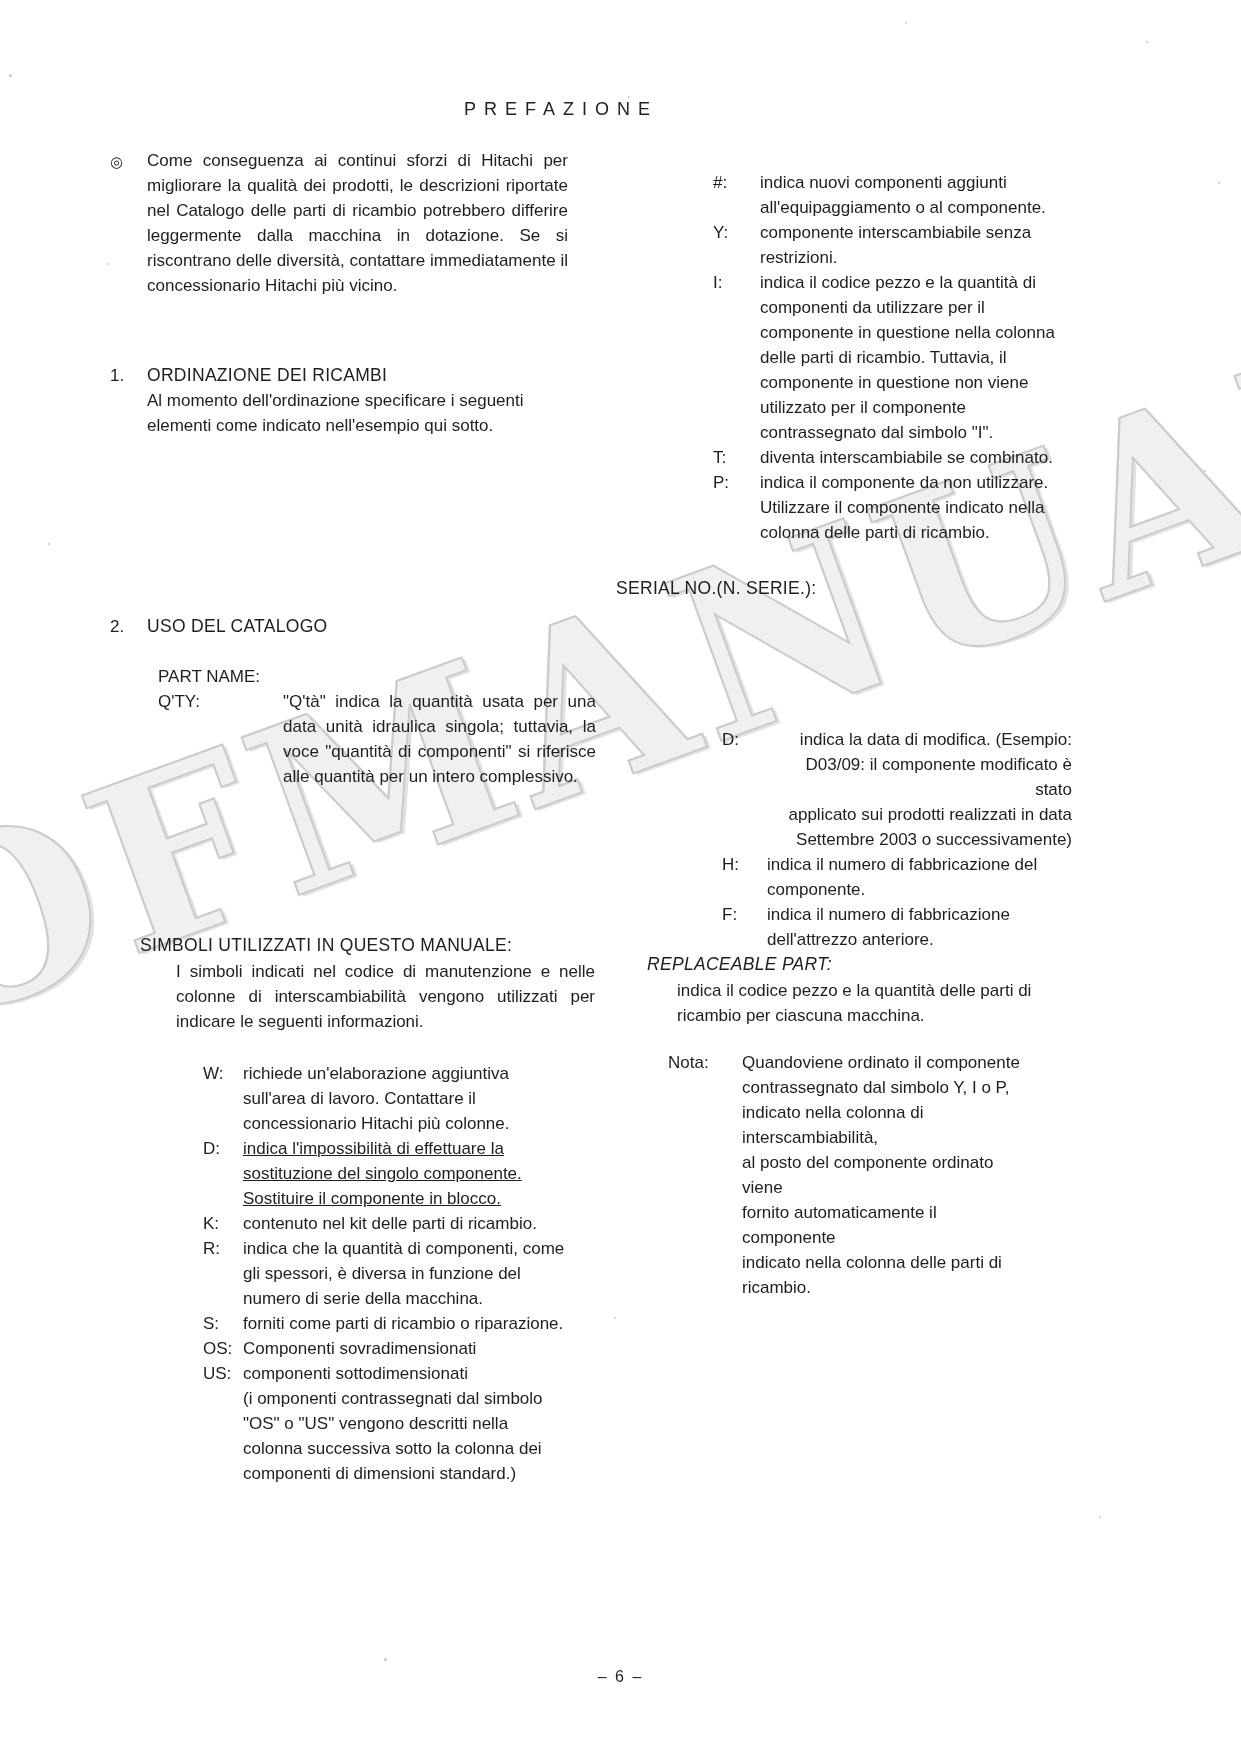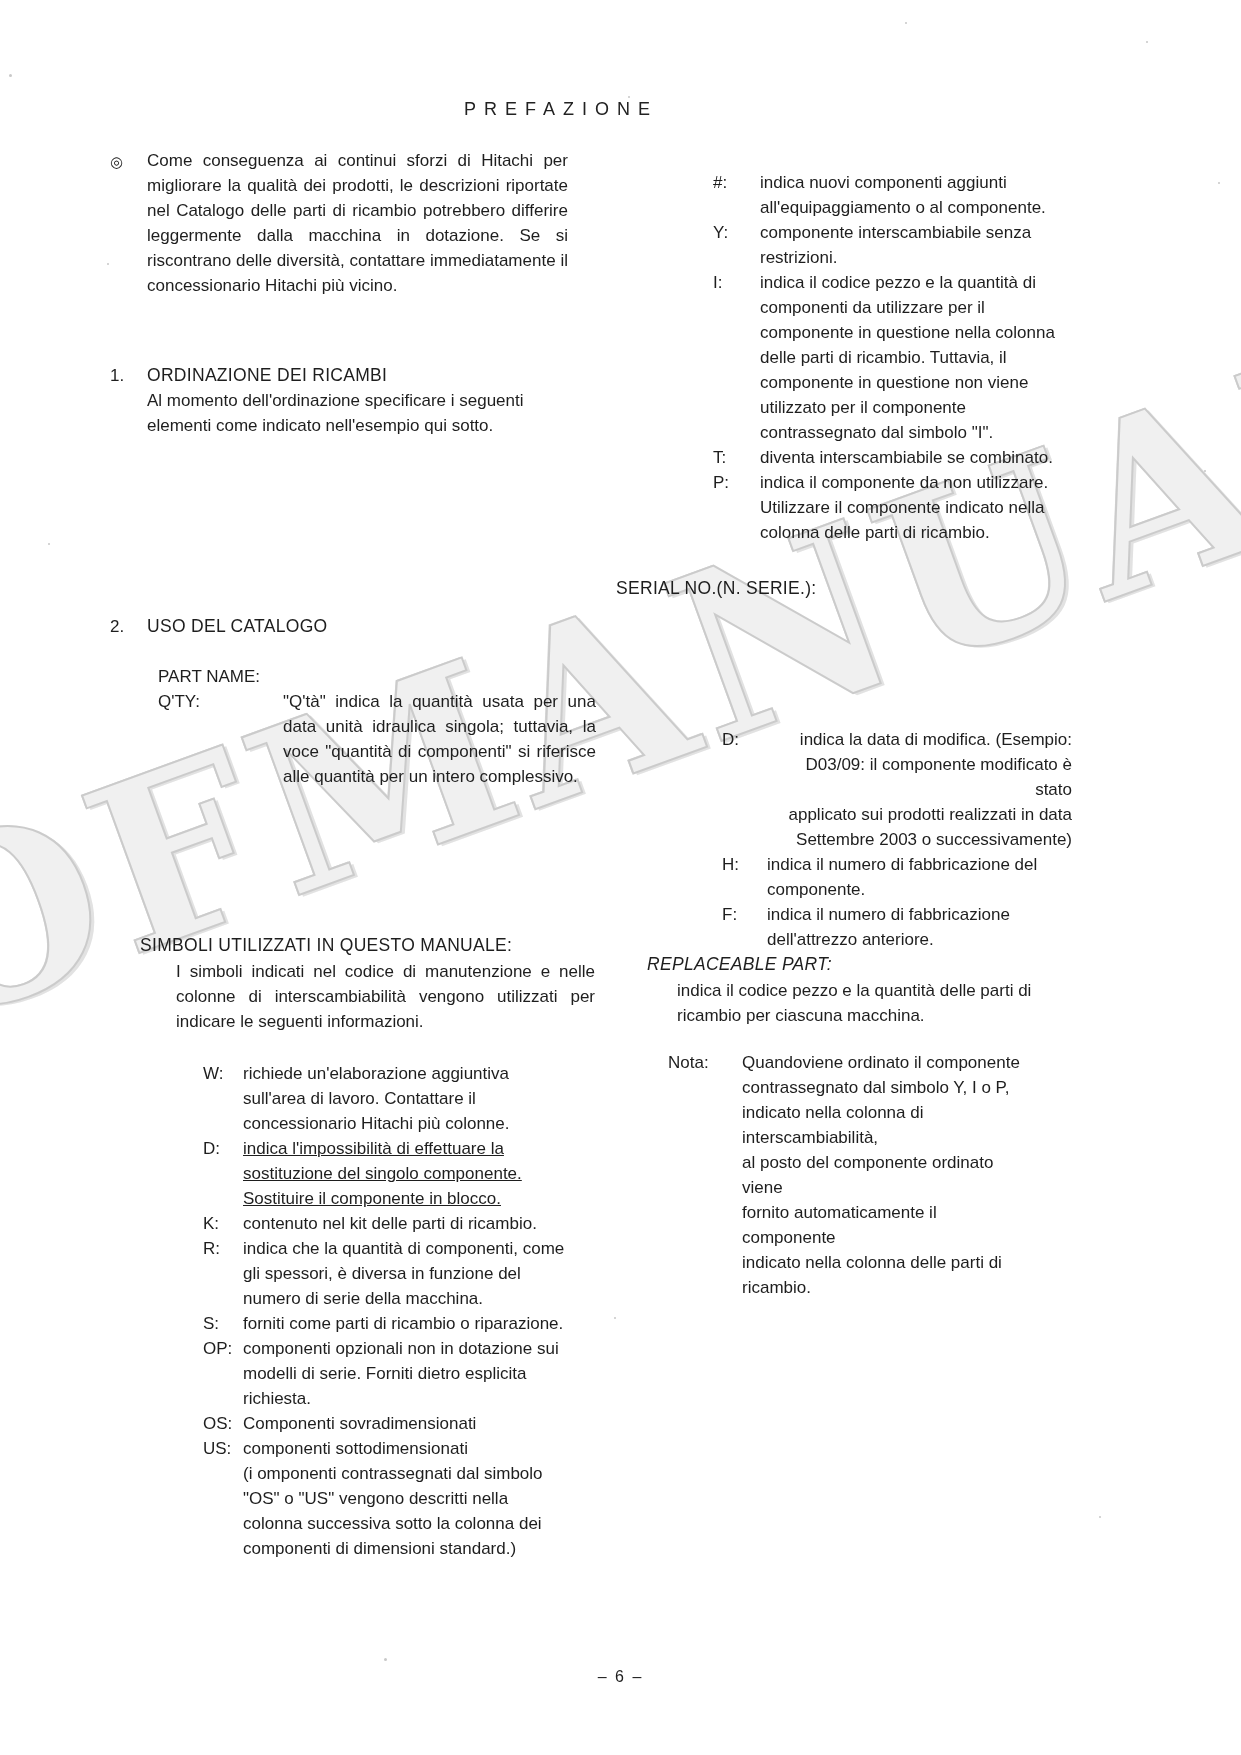--- a/index.html
+++ b/index.html
@@ -100,26 +100,20 @@
       <span class="lbl" style="width:40px;">R:</span>
       <span class="pre" style="width:355px;">indica che la quantità di componenti, come
 gli spessori, è diversa in funzione del
 numero di serie della macchina.</span>
     </div>
     <div class="row">
       <span class="lbl" style="width:40px;">S:</span>
       <span class="pre" style="width:355px;">forniti come parti di ricambio o riparazione.</span>
     </div>
     <div class="row">
-      <span class="lbl" style="width:40px;">OP:</span>
-      <span class="pre" style="width:355px;">componenti opzionali non in dotazione sui
-modelli di serie. Forniti dietro esplicita
-richiesta.</span>
-    </div>
-    <div class="row">
       <span class="lbl" style="width:40px;">OS:</span>
       <span class="pre" style="width:355px;">Componenti sovradimensionati</span>
     </div>
     <div class="row">
       <span class="lbl" style="width:40px;">US:</span>
       <span class="pre" style="width:355px;">componenti sottodimensionati
 (i omponenti contrassegnati dal simbolo
 "OS" o "US" vengono descritti nella
 colonna successiva sotto la colonna dei
 componenti di dimensioni standard.)</span>

